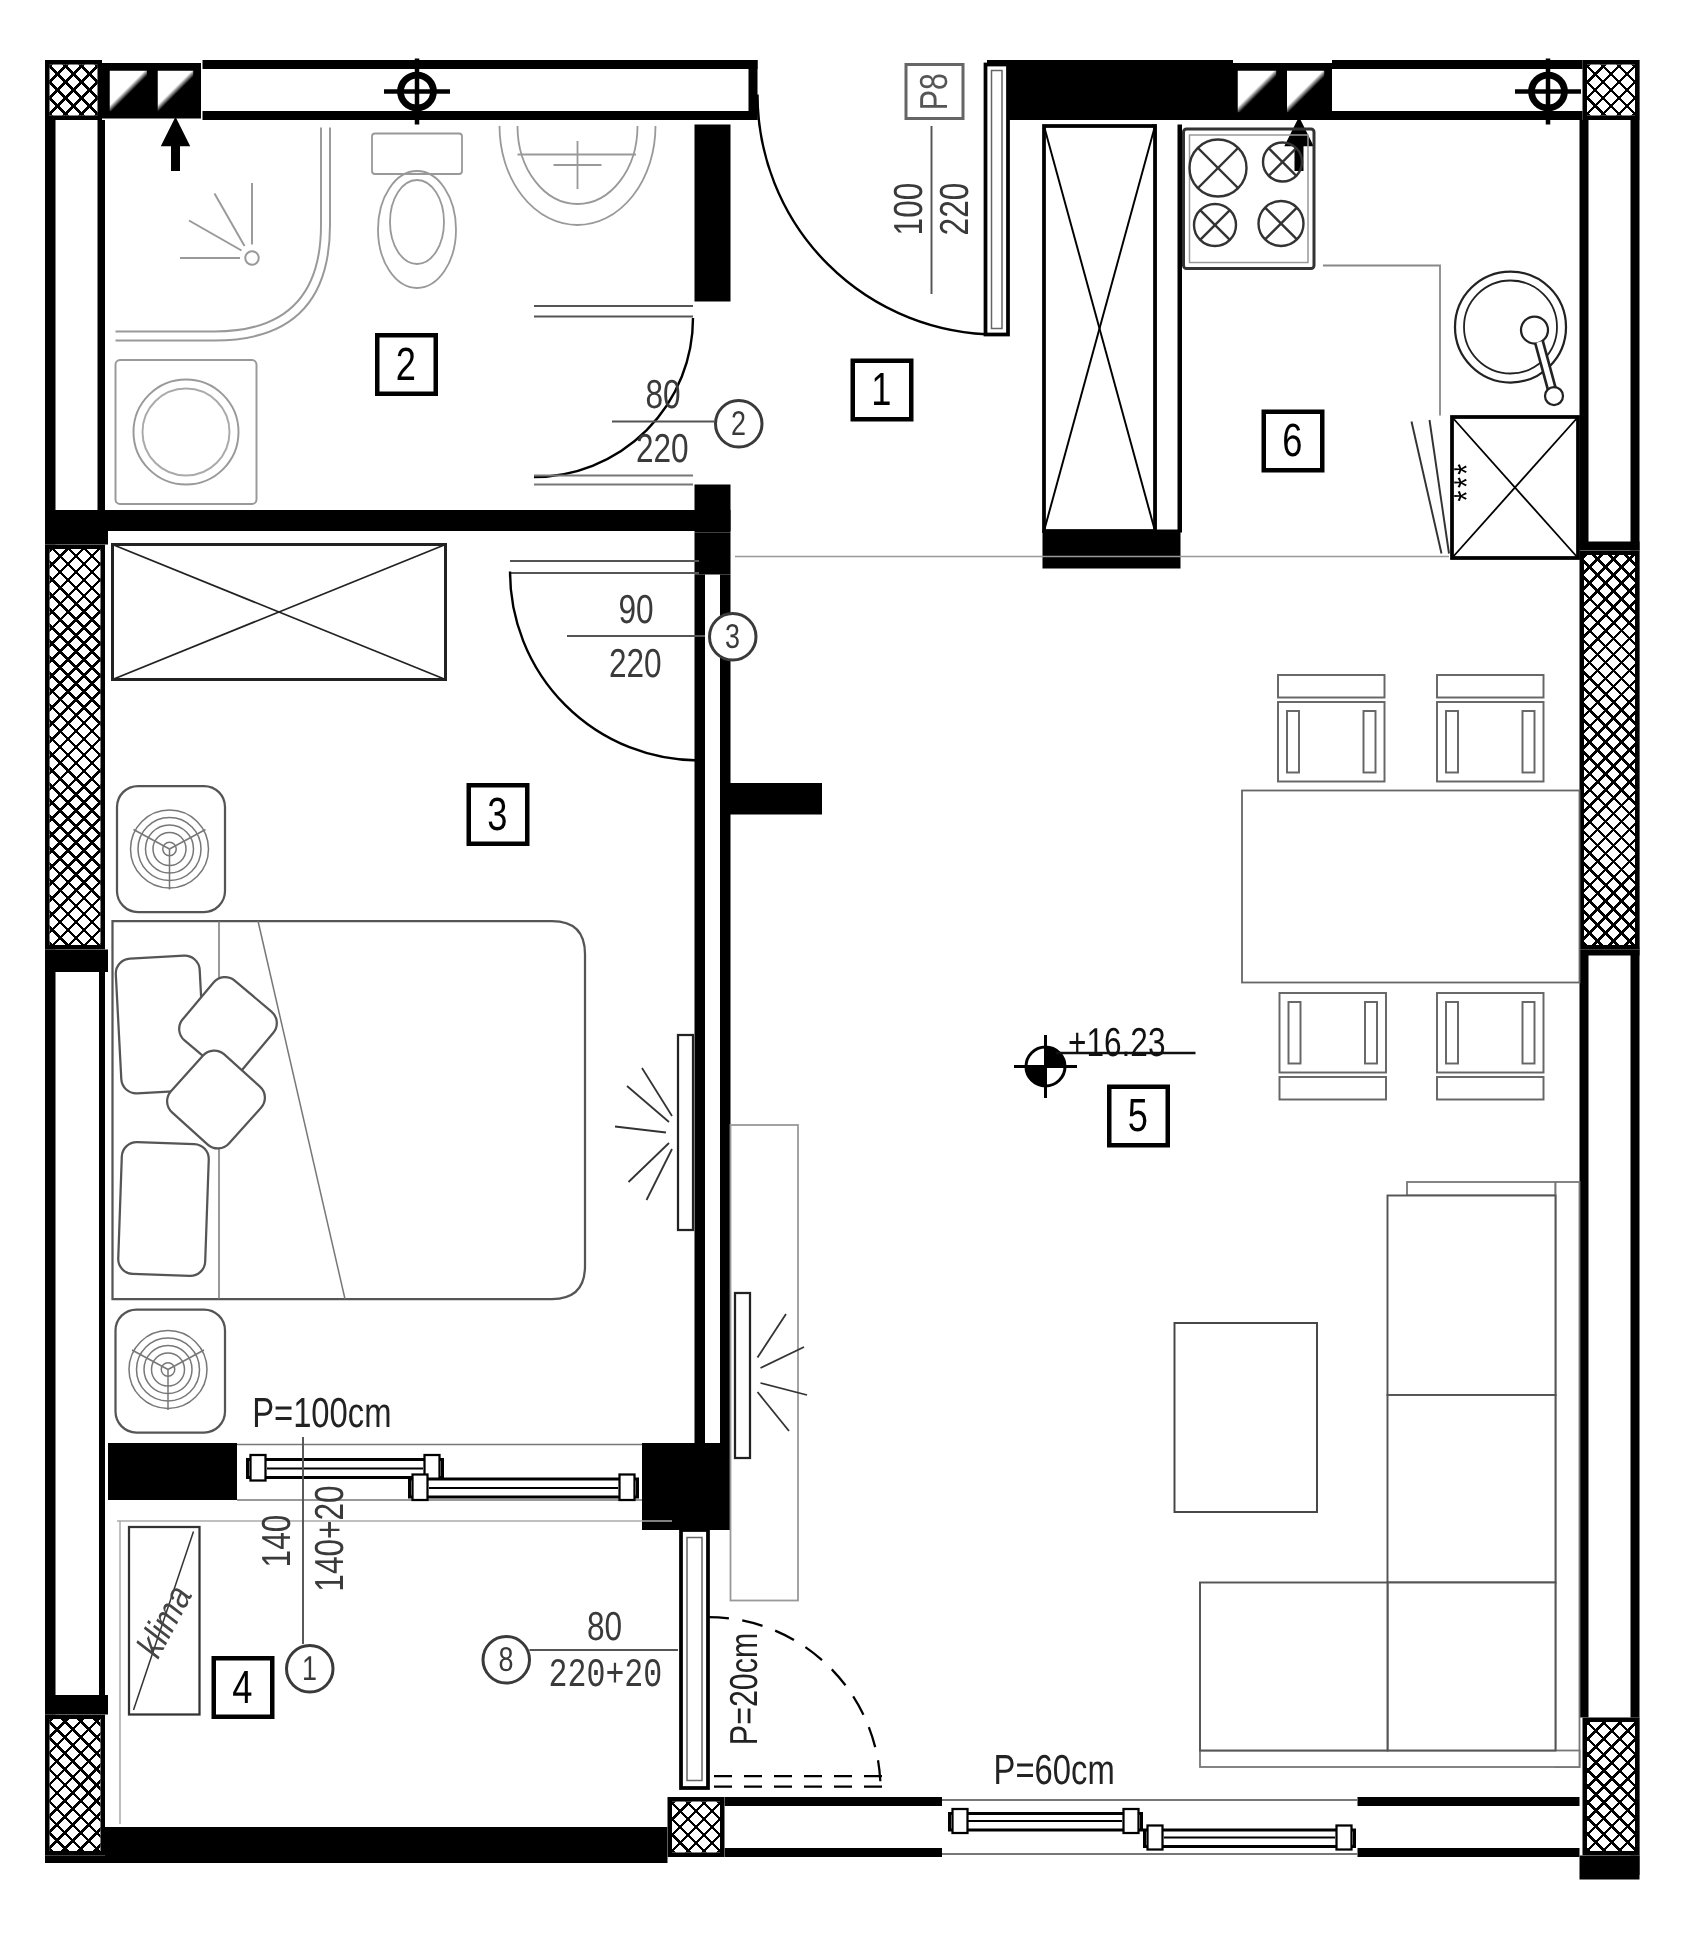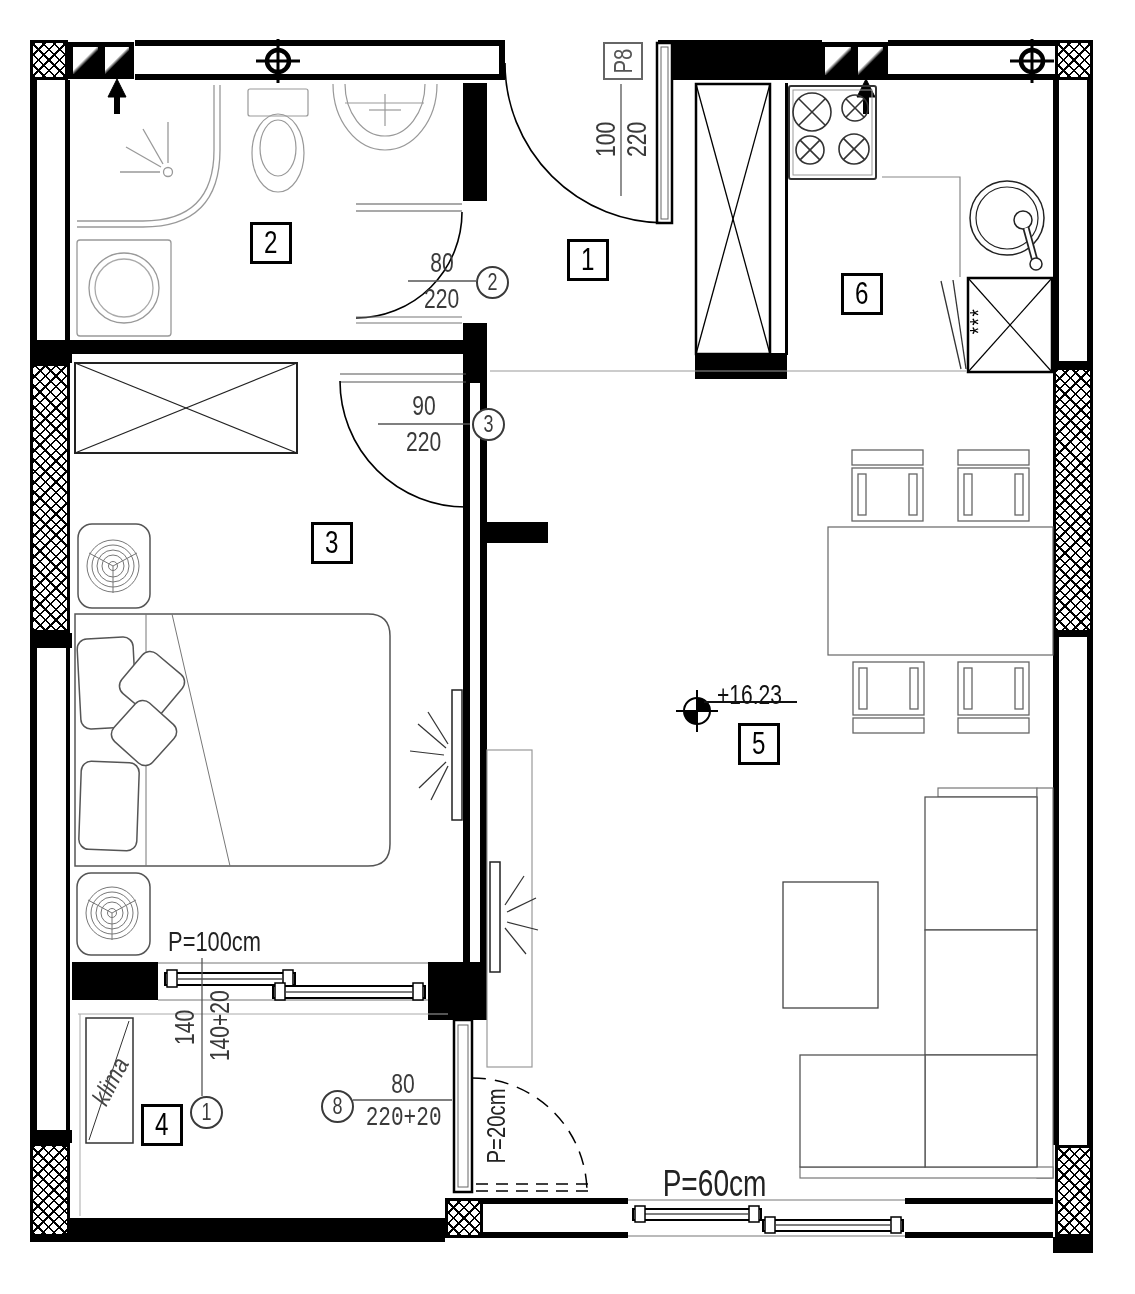--- a/index.html
+++ b/index.html
@@ -387,22 +387,22 @@
       <span class="cx">1</span>
     </div>
 
   <div class="cnum" style="left:321px;top:1090px;">
       <span class="cx">8</span>
     </div>
   <div class="dim" style="left:355px;top:1070px;width:97px;"><span class="cx">80</span></div>
   <div class="dim" style="left:355px;top:1104px;width:97px;font-family:Liberation Mono, monospace;"><span class="cx">220+20</span></div>
 
   <div class="dim" style="left:155px;top:927px;width:120px;font-size:28px;color:#222;"><span class="cx">P=100cm</span></div>
-  <div class="dim" style="left:648px;top:1165px;width:110px;font-size:36px;color:#222;"><span class="cx">P=60cm</span></div>
+  <div class="dim" style="left:648px;top:1165px;width:110px;font-size:28px;color:#222;"><span class="cx">P=60cm</span></div>
   <div class="vdim" style="left:480px;top:1070px;width:32px;height:112px;font-size:26px;color:#222;">P=20cm</div>
 
-  <div class="dim" style="left:708px;top:681px;width:92px;color:#111;text-align:right;"><span class="cx" style="transform-origin:left;">+16.23</span></div>
+  <div class="dim" style="left:708px;top:681px;width:92px;color:#111;text-align:center;"><span class="cx" style="transform-origin:left;">+16.23</span></div>
 
   <div class="dim" style="left:70px;top:1068px;width:80px;font-size:25px;font-style:italic;color:#444;transform:rotate(-62deg) scaleX(.85);">klima</div>
 
   <div class="vdim" style="left:966px;top:292px;width:26px;height:58px;font-size:24px;color:#000;letter-spacing:2px;">***</div>
 
 </div>
 
 </body></html>

